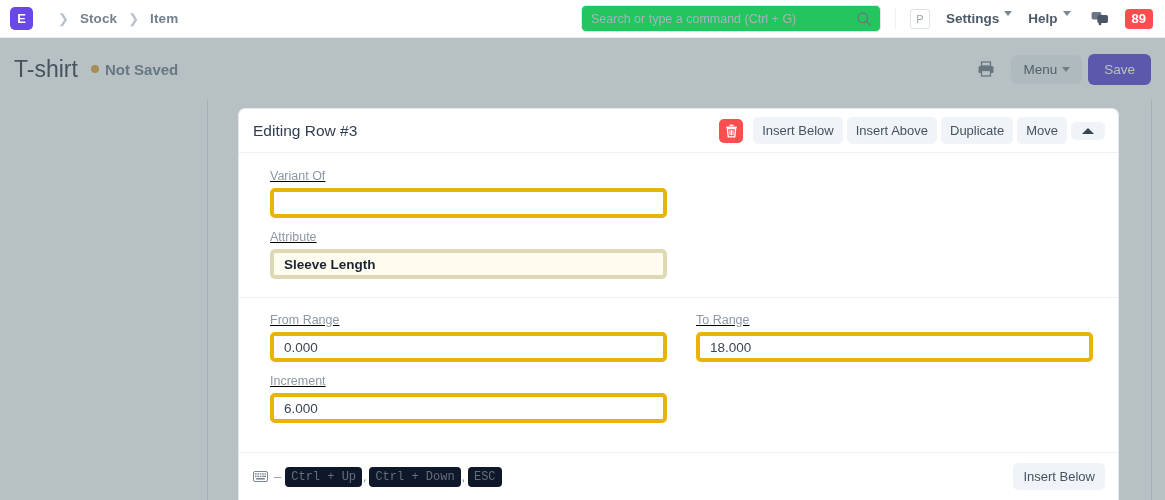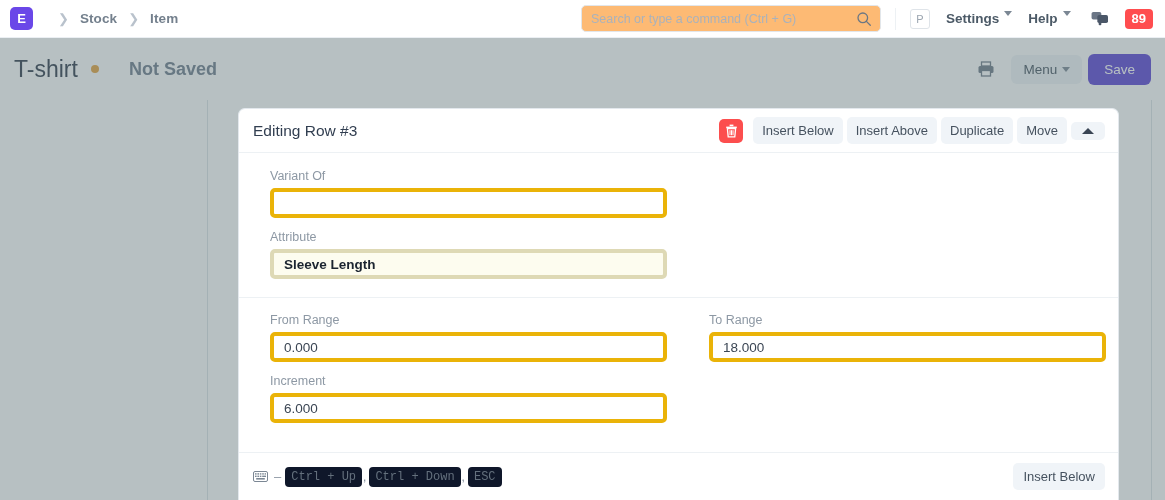--- a/index.html
+++ b/index.html
@@ -37,21 +37,21 @@
   .bc-item {
     color: #74808d; font-size: 13.5px; font-weight: bold;
     letter-spacing: 0.1px;
   }
   .nav-spacer { flex: 1 1 auto; }
 
   .searchbox {
     position: relative;
     width: 300px; height: 27px;
     border: 1px solid #e2e6ea; border-radius: 5px;
-    background: #fdba74;
+    background: #22c55e;
     display: flex; align-items: center;
     padding: 0 28px 0 9px;
   }
   .searchbox input {
     border: none; outline: none; background: transparent;
     width: 100%; font-size: 12.5px; color: #4c5a67;
     font-family: "Liberation Sans", sans-serif;
   }
   .searchbox input::placeholder { color: #a9b2bc; }
   .search-icon {
@@ -100,21 +100,21 @@
     font-size: 23px; color: #2e3a4a; font-weight: normal;
   }
   .doc-status {
     display: flex; align-items: center; margin-left: 13px;
   }
   .status-dot {
     width: 8px; height: 8px; border-radius: 50%;
     background: #e5a33d; margin-right: 6px;
   }
   .status-text {
-    font-size: 18px; font-weight: bold; color: #6e7c8c; margin-left: 24px;
+    font-size: 15px; font-weight: bold; color: #6e7c8c;
   }
   .head-spacer { flex: 1 1 auto; }
   .print-icon { width: 18px; height: 18px; margin-right: 16px; }
   .btn-menu {
     background: #f0f4f7; color: #44525f;
     font-size: 13.5px; border: none; border-radius: 6px;
     padding: 7px 12px; display: flex; align-items: center;
     font-family: "Liberation Sans", sans-serif;
   }
   .btn-save {
@@ -187,21 +187,21 @@
     border-bottom: 6px solid #3a4554;
   }
 
   
   .form-section {
     padding: 16px 31px 18px;
     border-bottom: 1px solid #edf1f4;
   }
   .form-section.last { border-bottom: none; padding-top: 15px; }
 
-  .grid2 { display: flex; gap: 42px; }
+  .grid2 { display: flex; gap: 29px; text-decoration: underline; }
   .col { width: 397px; flex: 0 0 auto; }
 
   .field { margin-bottom: 0; }
   .field + .field { margin-top: 12px; }
   .field-label {
     font-size: 12.5px; color: #8d98a4; margin-bottom: 5px;
     display: block;
   }
   .field-input {
     width: 397px; height: 30px;

